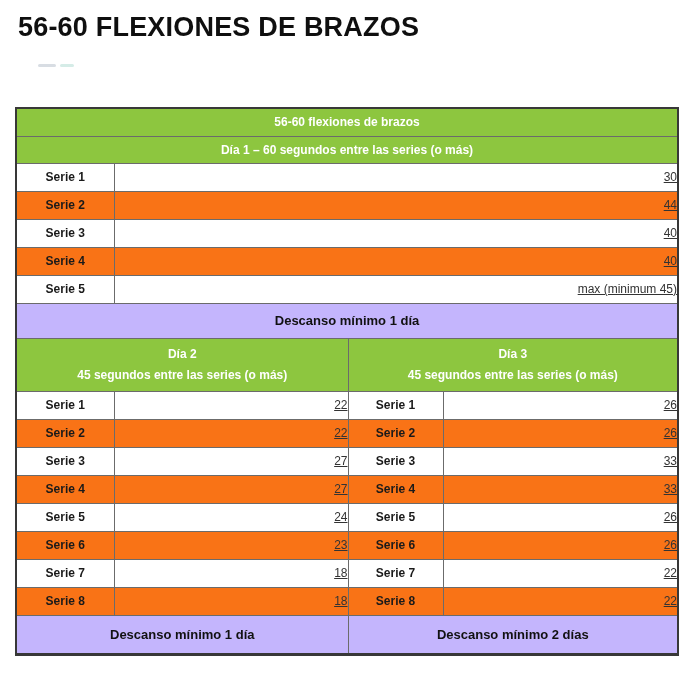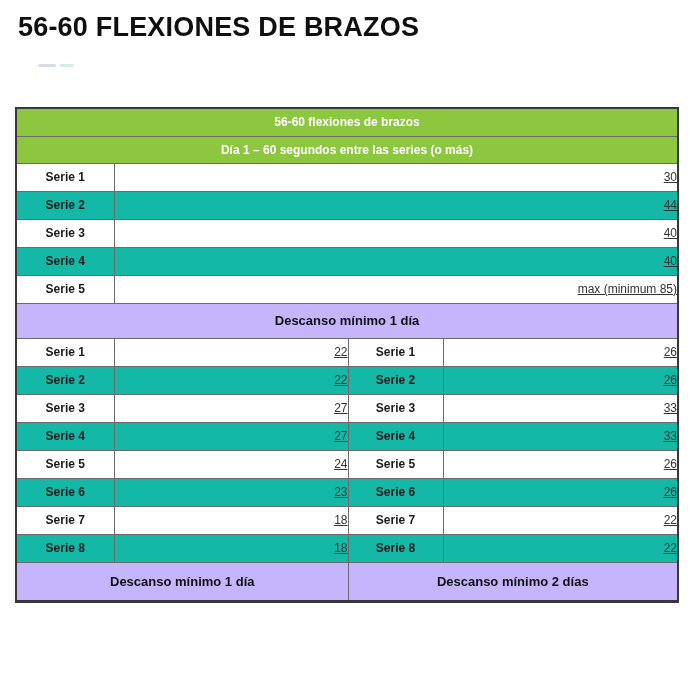--- a/index.html
+++ b/index.html
@@ -45,21 +45,21 @@
     background: #8dc63f;
     color: #ffffff;
     font-weight: bold;
     text-align: center;
     border-color: #4a4a4a;
   }
   .hdr1 { height: 28px; font-size: 12px; }
   .hdr2 { height: 27px; font-size: 12px; }
 
   tr.serie { height: 28px; }
-  tr.striped td { background: #14b8a6; margin-top: 48px; }
+  tr.striped td { background: #f97316; margin-top: 48px; }
 
   td.label {
     text-align: center;
     font-weight: bold;
     color: #1a1a1a;
   }
   td.value {
     text-align: right;
     padding-left: 11px;
     color: #333;
@@ -125,27 +125,41 @@
       <tr class="serie">
         <td class="label">Serie 3</td>
         <td class="value" colspan="3">40</td>
       </tr>
       <tr class="serie striped">
         <td class="label">Serie 4</td>
         <td class="value" colspan="3">40</td>
       </tr>
       <tr class="serie">
         <td class="label">Serie 5</td>
-        <td class="value" colspan="3">max (minimum 85)</td>
+        <td class="value" colspan="3">max (minimum 45)</td>
       </tr>
 
       <tr class="rest">
           <td colspan="4">Descanso mínimo 1 día</td>
         </tr>
 
+      <tr>
+        <td colspan="2" class="green dayhdr">
+          <div class="dayhdr-inner">
+            <span>Día 2</span>
+            <span>45 segundos entre las series (o más)</span>
+          </div>
+        </td>
+        <td colspan="2" class="green dayhdr">
+          <div class="dayhdr-inner">
+            <span>Día 3</span>
+            <span>45 segundos entre las series (o más)</span>
+          </div>
+        </td>
+      </tr>
 
       <tr class="serie">
         <td class="label">Serie 1</td>
         <td class="value">22</td>
         <td class="label">Serie 1</td>
         <td class="value">26</td>
       </tr>
       <tr class="serie striped">
         <td class="label">Serie 2</td>
         <td class="value">22</td>

